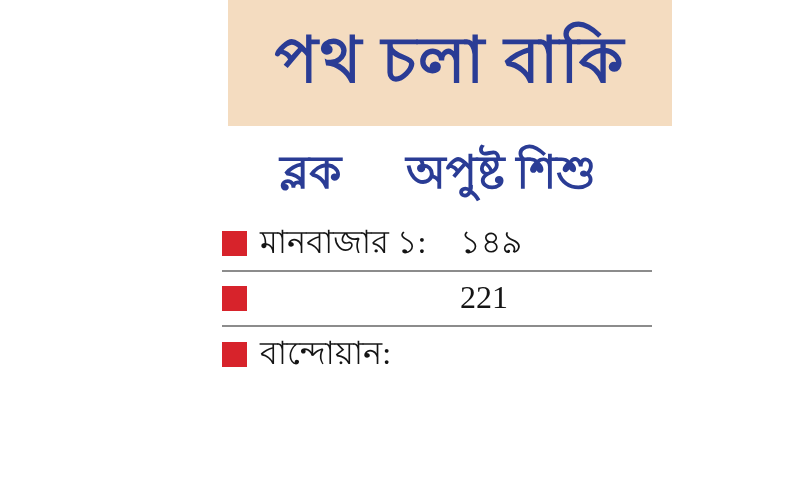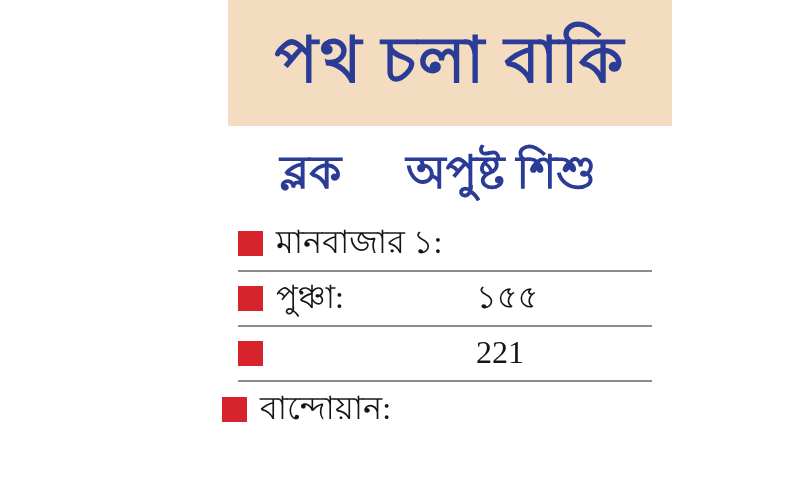--- a/index.html
+++ b/index.html
@@ -57,21 +57,20 @@
   }
   .row {
     position: relative;
     height: 55px;
     box-sizing: border-box;
     display: flex;
     align-items: center;
   }
   .row:not(:last-child) {
     border-bottom: 2px solid var(--divider_gray, #8C8C8C);
-    margin-left: 16px;
   }
   .bullet {
     flex: 0 0 auto;
     width: 25px;
     height: 25px;
     background: var(--bullet_red, #D7232B);
     margin-right: 13px;
   }
   .row-label {
     font-size: 32px;
@@ -102,27 +101,23 @@
   <div class="col-headers">
     <span class="col-header block">ব্লক</span>
     <span class="col-header children">অপুষ্ট শিশু</span>
   </div>
 
   <div class="table">
 
     <div class="row">
       <span class="bullet"></span>
       <span class="row-label">মানবাজার ১:</span>
+      <span class="row-value">১৪৯</span>
     </div>
 
-    <div class="row">
-      <span class="bullet"></span>
-      <span class="row-label">পুঞ্চা:</span>
-      <span class="row-value">১৫৫</span>
-    </div>
 
     <div class="row">
       <span class="bullet"></span>
       <span class="row-value">221</span>
     </div>
 
     <div class="row">
       <span class="bullet"></span>
       <span class="row-label">বান্দোয়ান:</span>
     </div>

